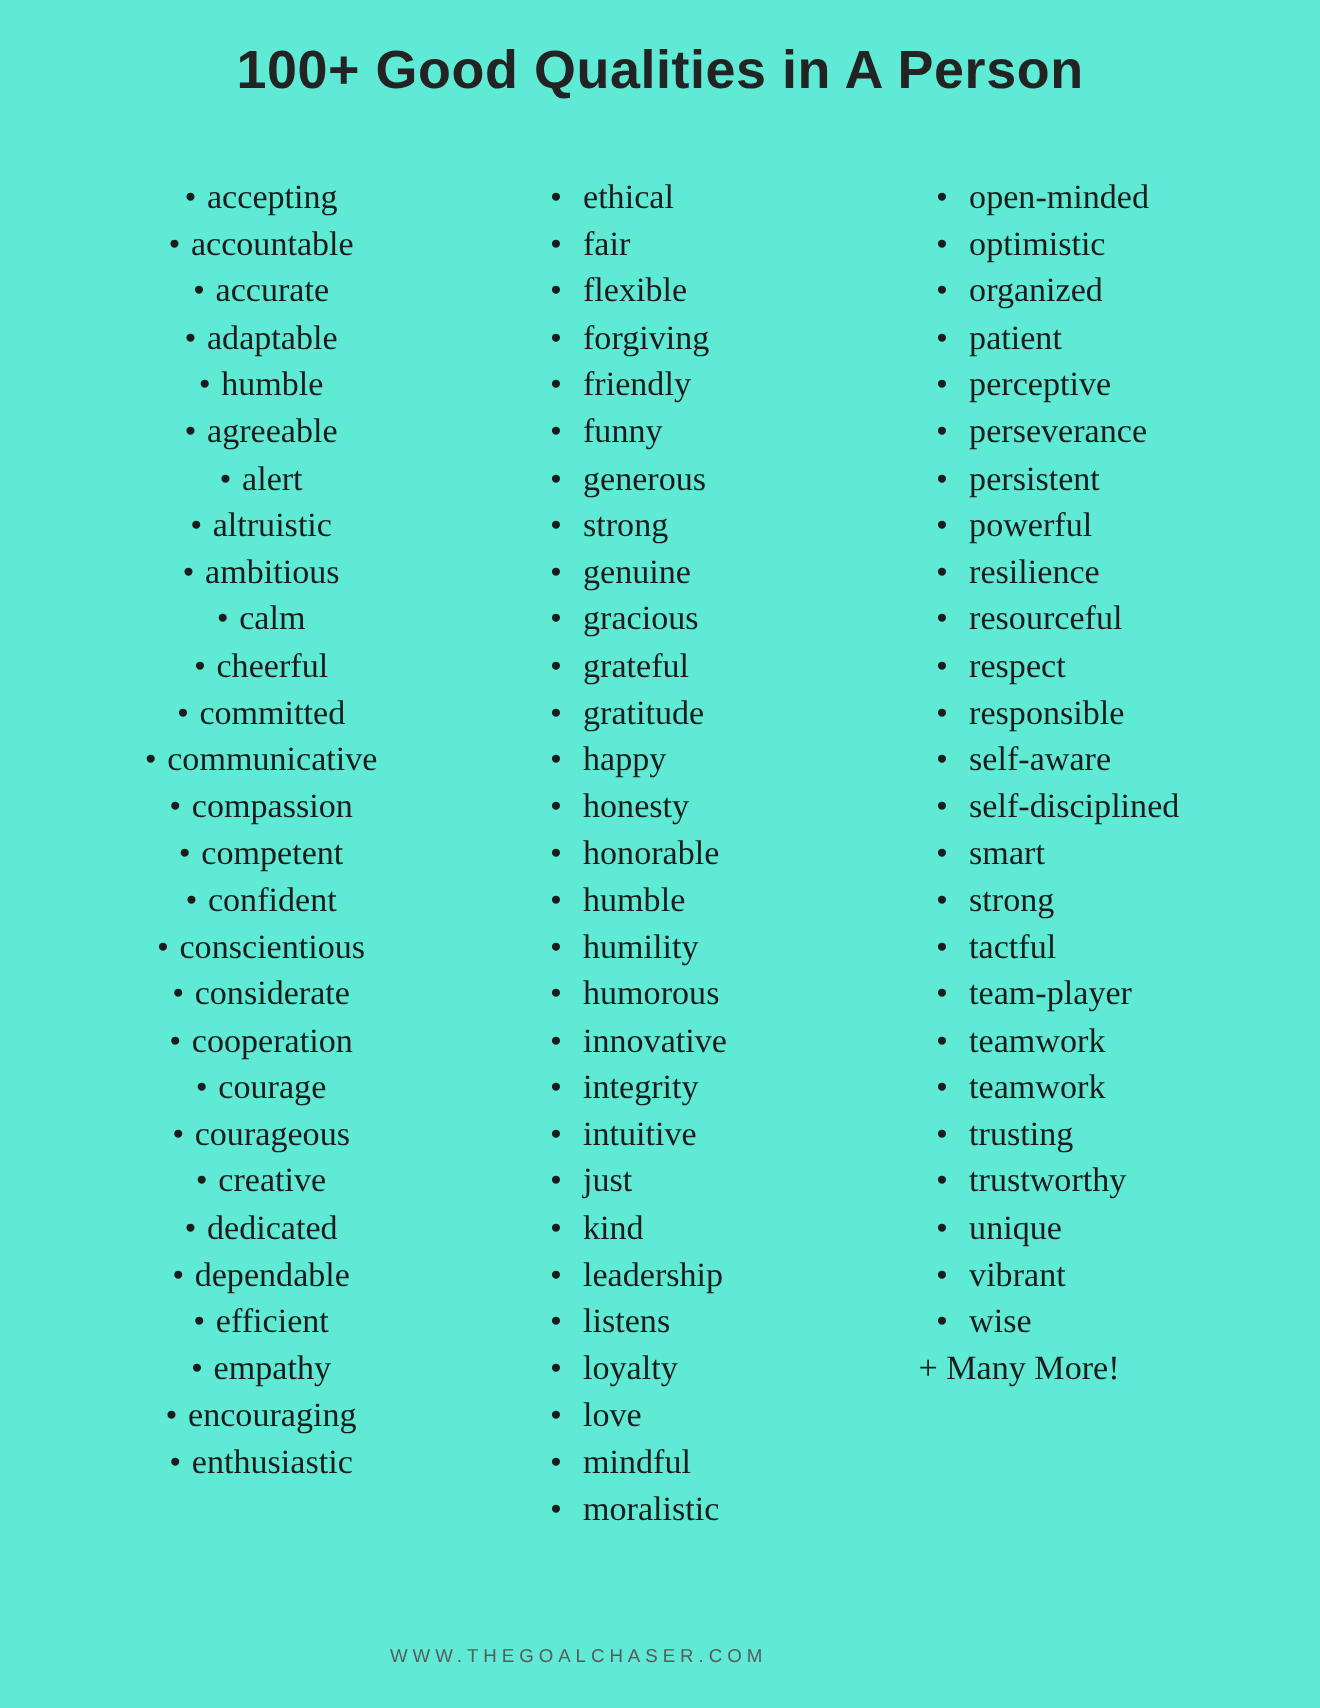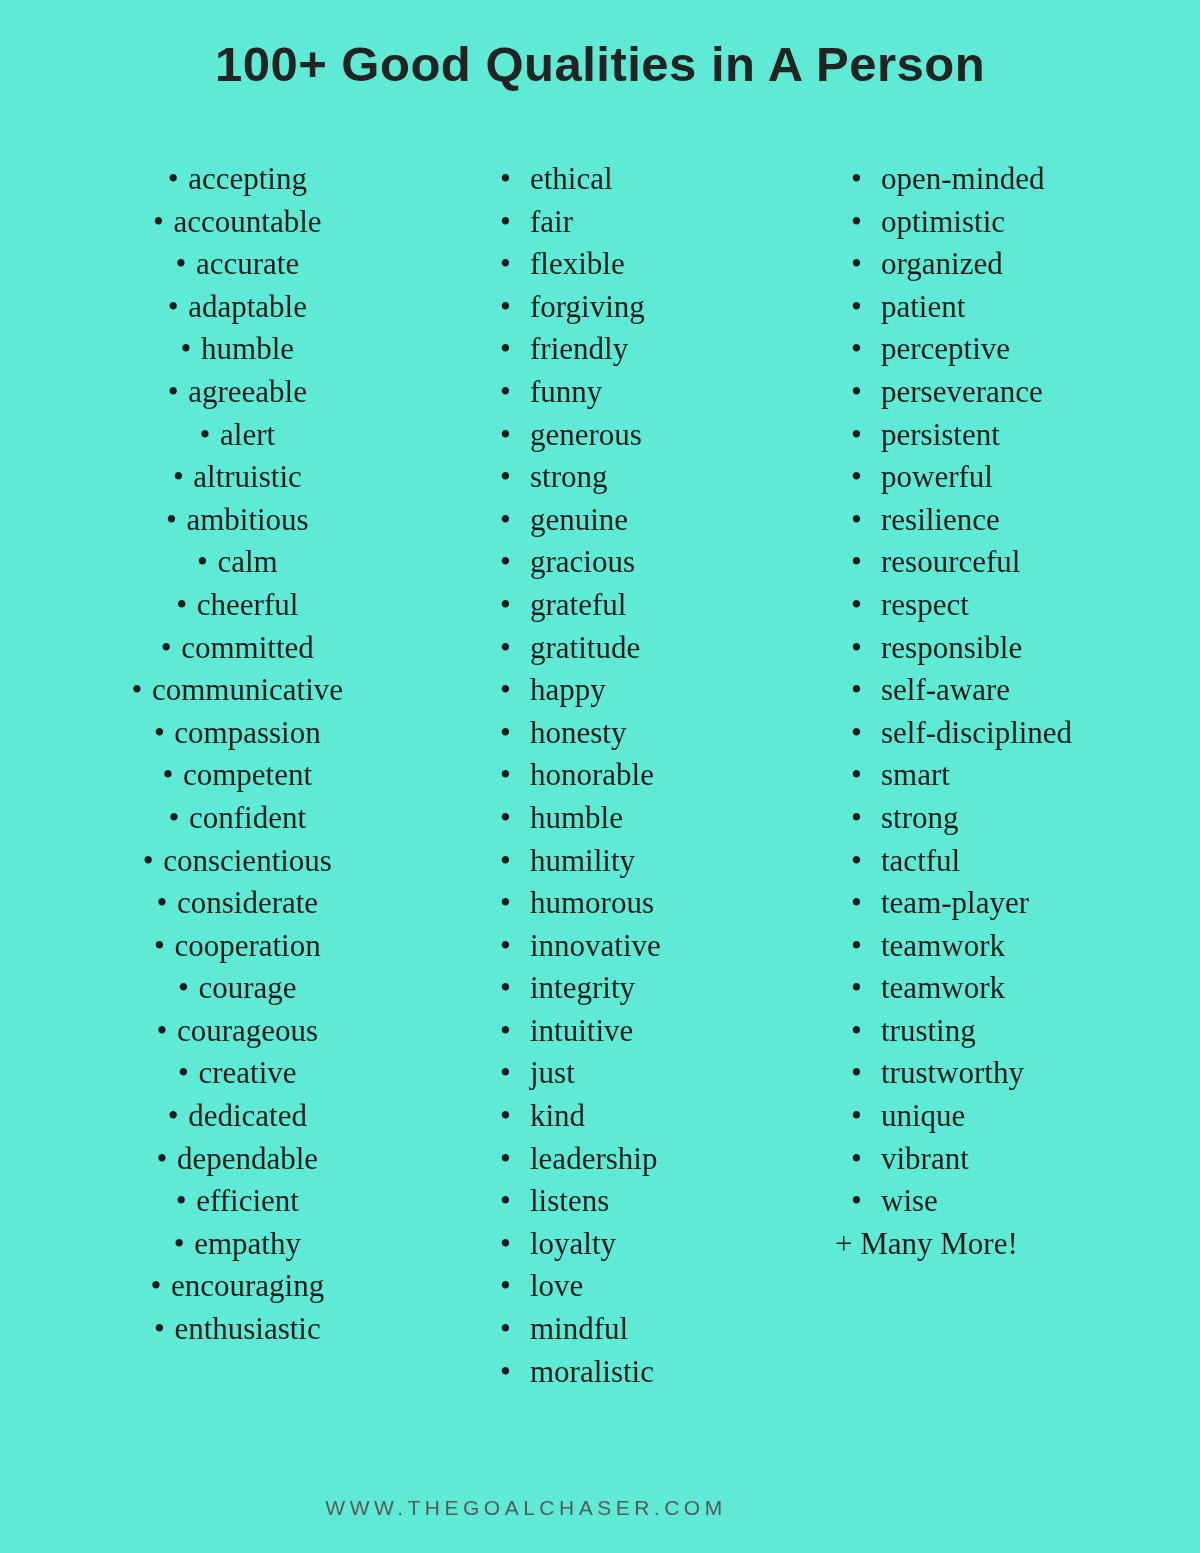--- a/index.html
+++ b/index.html
@@ -55,21 +55,21 @@
     margin-left: -16px;
     white-space: nowrap;
   }
   .footer {
     position: absolute;
     top: 1496px;
     left: 0;
     width: 1052px;
     text-align: center;
     font-family: "Liberation Sans", sans-serif;
-    font-size: 21px;
+    font-size: 17px;
     letter-spacing: 4.5px;
     color: #5a5a5a;
   }
 </style>
 </head>
 <body>
 
 <div class="page">
 
   <h1 class="title">100+ Good Qualities in A Person</h1>

